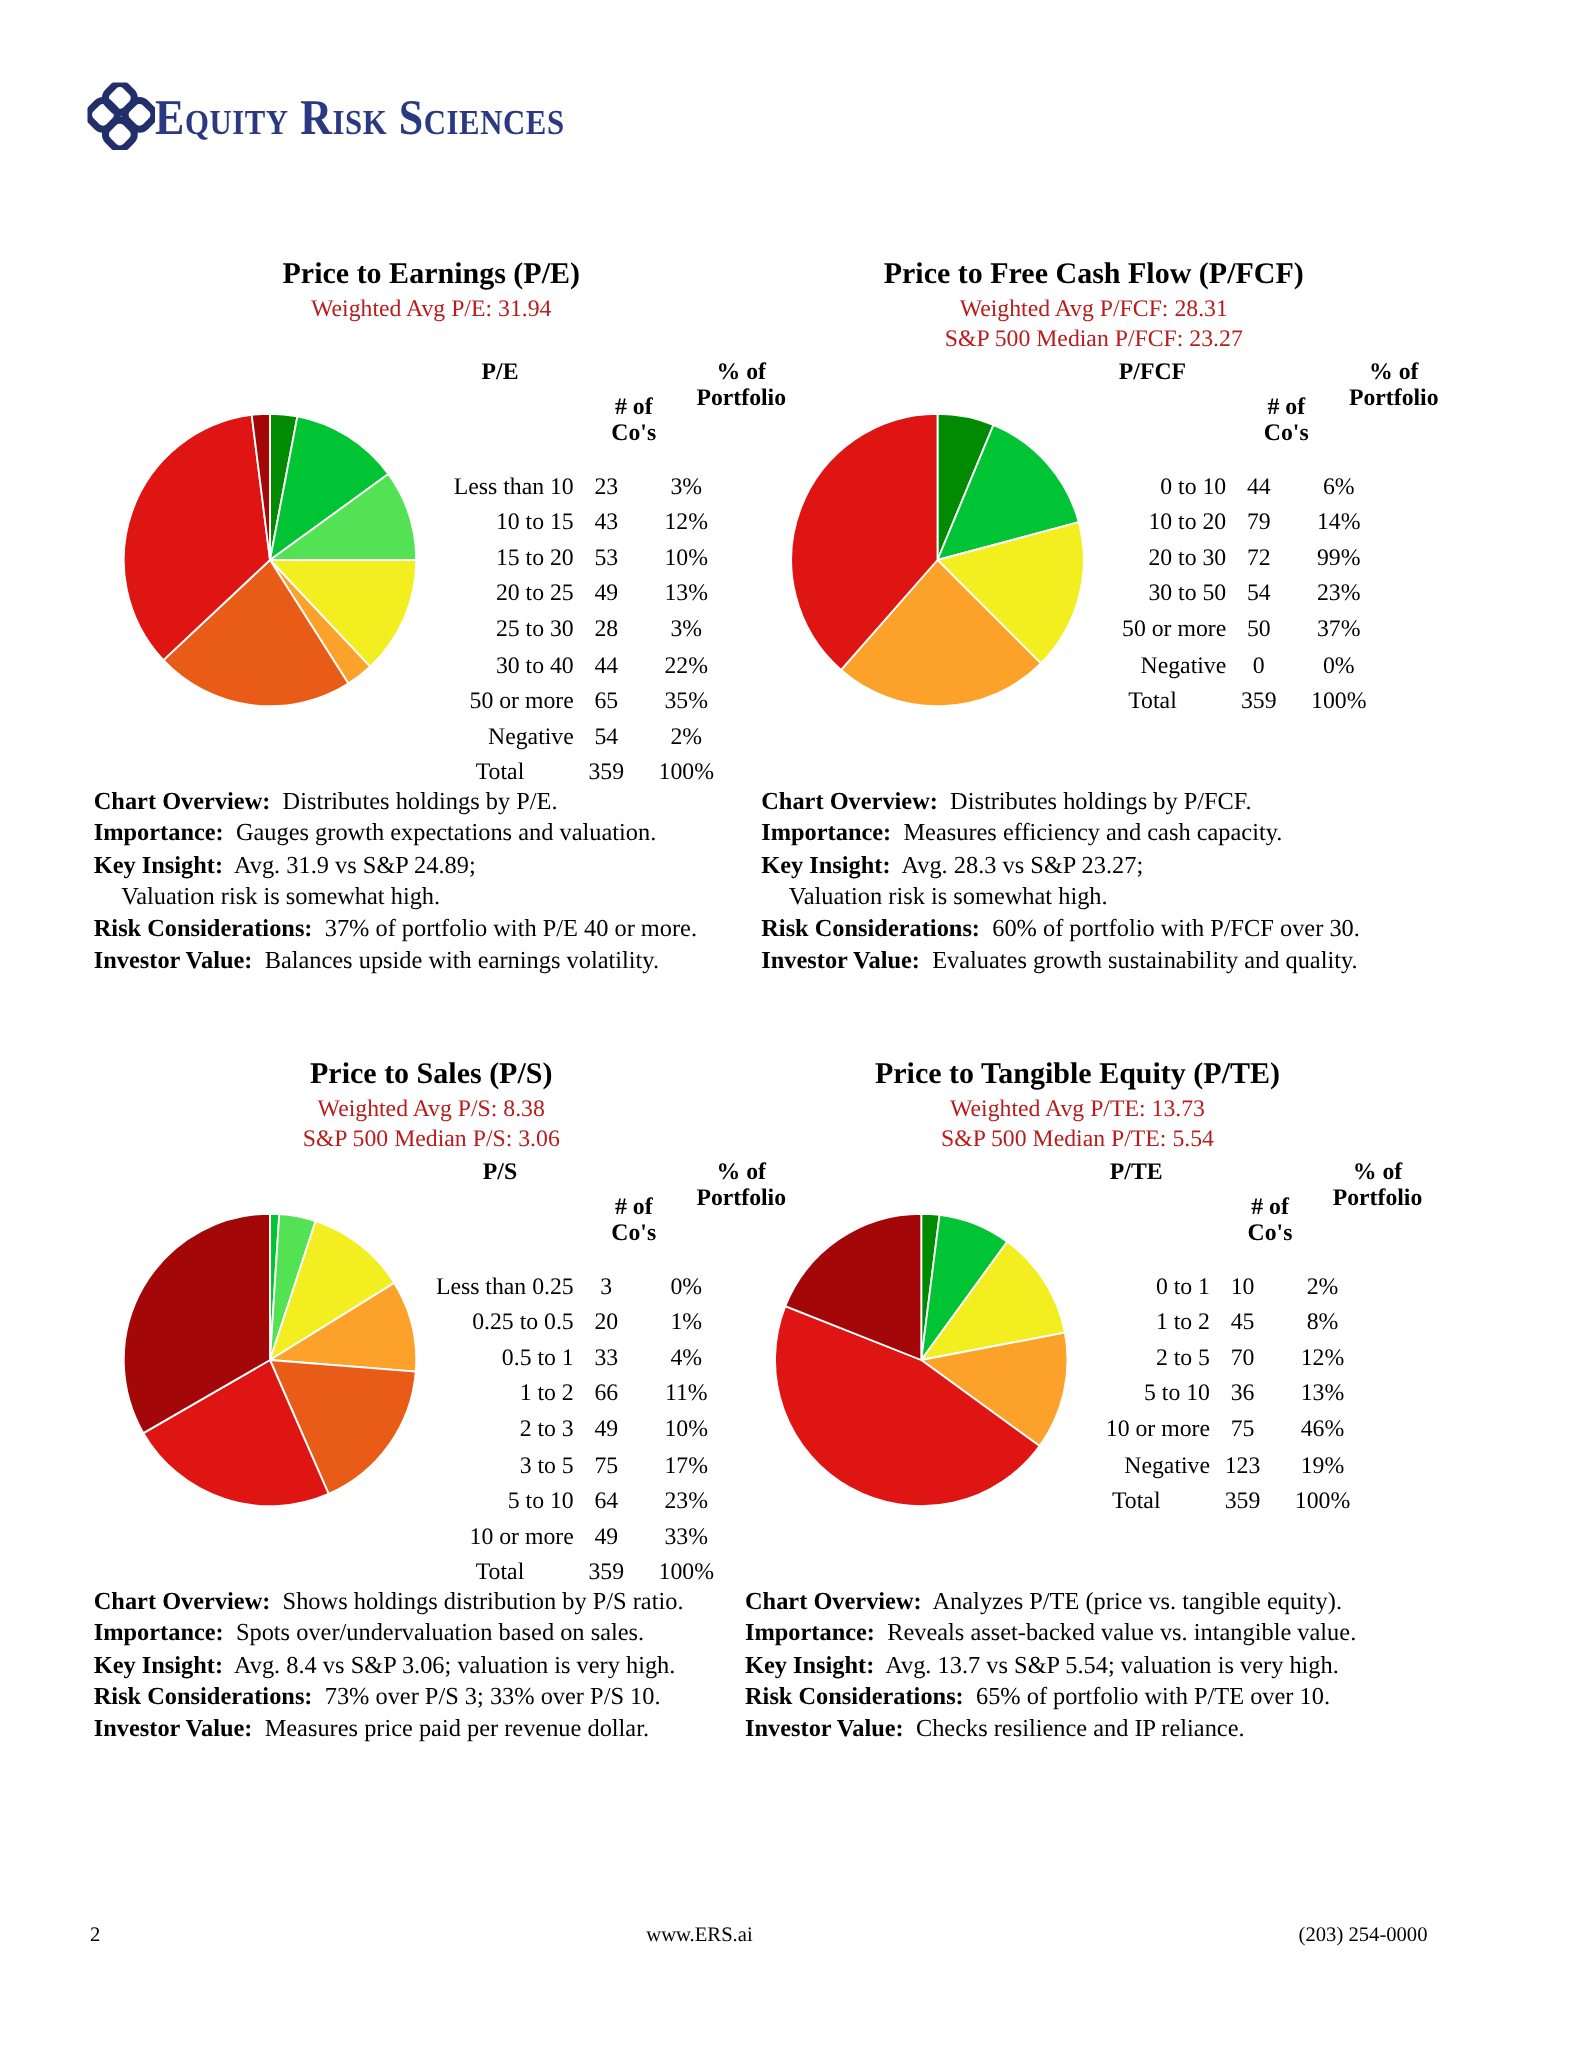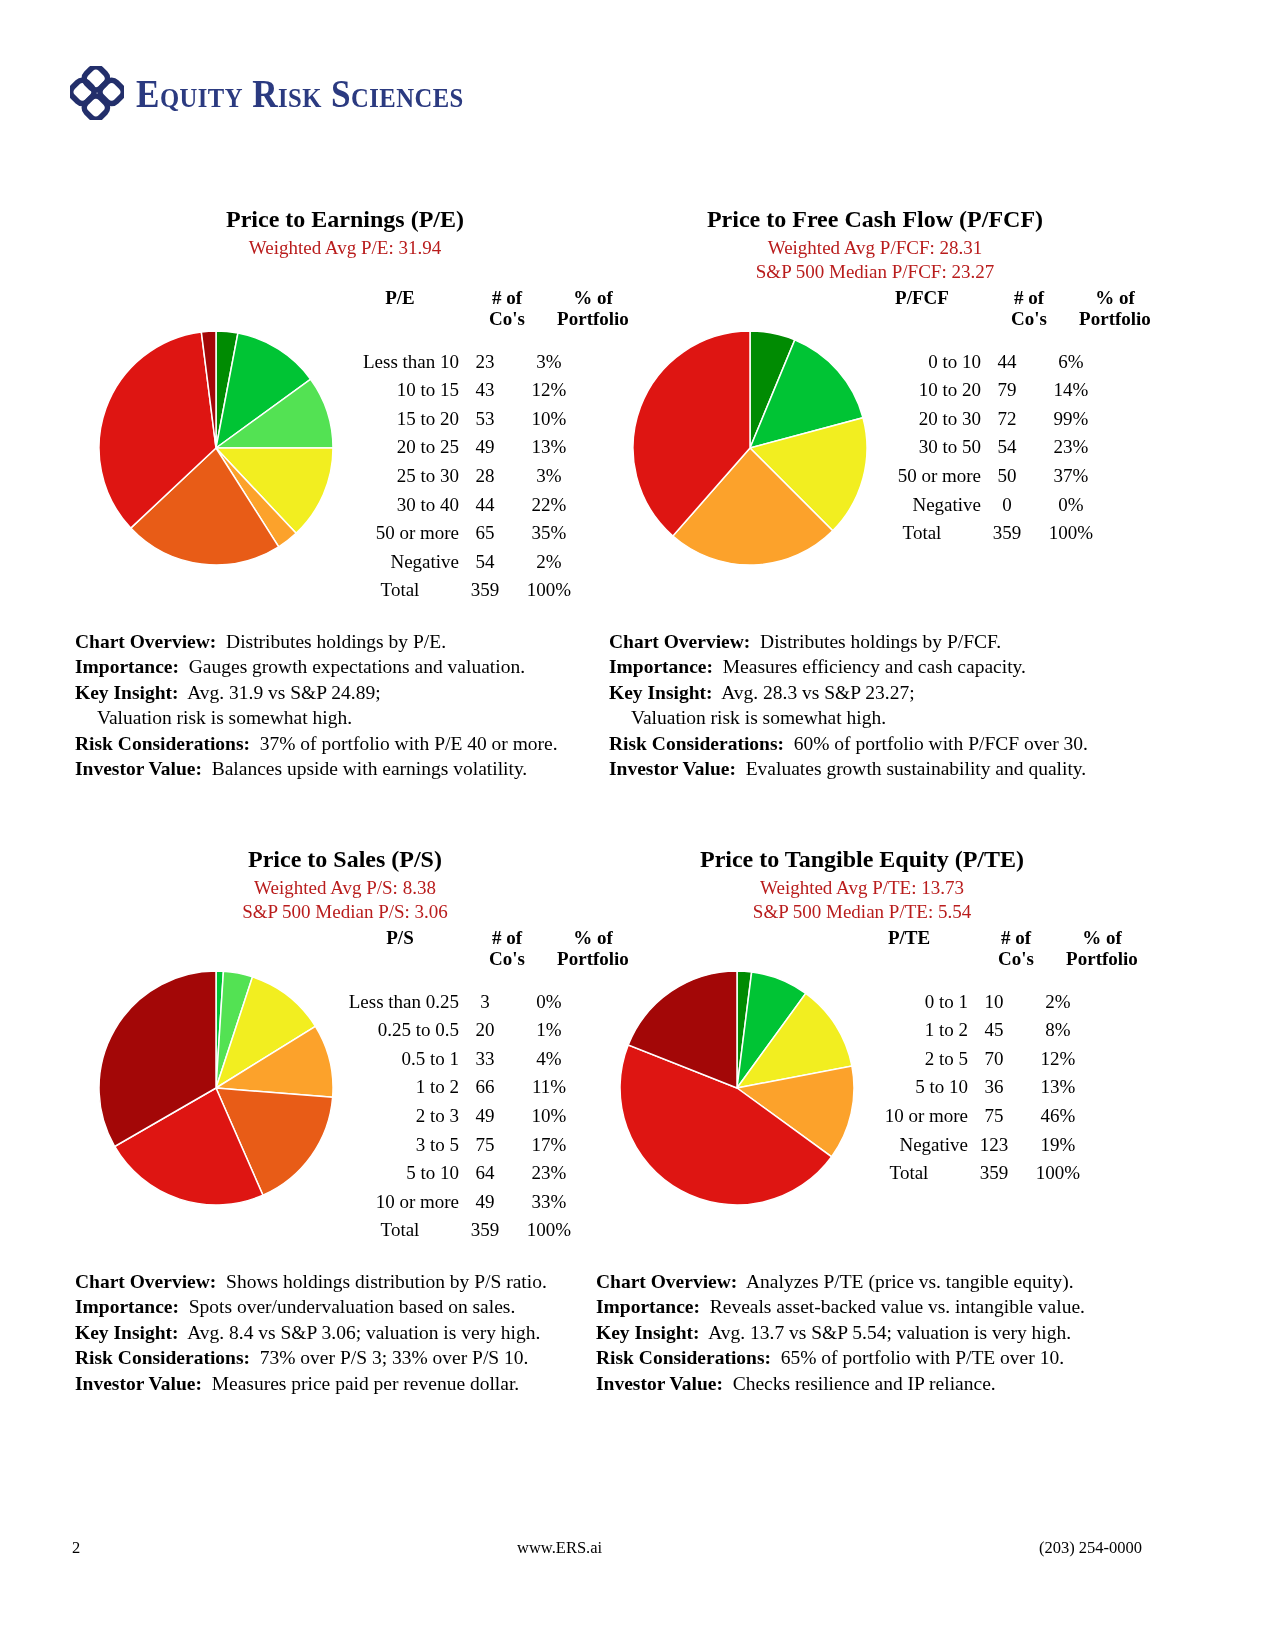--- a/index.html
+++ b/index.html
@@ -1,41 +1,41 @@
 <!DOCTYPE html>
 <html><head>
 <meta charset="utf-8">
 <style>
   html,body{margin:0;padding:0;background:#ffffff;}
   .page{position:relative;width:1275px;height:1650px;background:#fff;overflow:hidden;
         font-family:"Liberation Serif", serif;color:#000;}
 
   
-  .logo{position:absolute;left:70px;top:66px;display:flex;align-items:center;gap:12px;}
+  .logo{position:absolute;left:70px;top:66px;display:flex;align-items:center;}
   .logo-icon{width:54px;height:54px;flex:0 0 auto;}
   .logo-text{font-variant:small-caps;font-weight:600;font-size:40px;color:#2b3a80;
              letter-spacing:0.5px;transform:scaleX(0.88);transform-origin:left center;white-space:nowrap;}
 
   
   .sec{position:absolute;}
   #sec1{left:75px;top:205px;width:540px;height:600px;}
   #sec2{left:597px;top:205px;width:556px;height:600px;}
   #sec3{left:75px;top:845px;width:540px;height:600px;}
   #sec4{left:584px;top:845px;width:556px;height:600px;}
   .sec-title{text-align:center;font-weight:bold;font-size:24px;line-height:28px;}
   .sec-stat{text-align:center;font-size:19px;line-height:24px;color:#b91c1c;}
   .sec-stat.first{margin-top:3px;}
 
   .chart-area{position:absolute;top:118px;left:0;width:100%;}
   .pie{position:absolute;left:22px;top:6px;width:238px;height:238px;}
   .sec-right .pie{left:34px;}
 
   .ptable{position:absolute;left:266px;top:-36px;}
   .c1{width:118px;white-space:nowrap;}
-  .c2{width:52px;text-align:center;white-space:nowrap;}
+  .c2{width:52px;text-align:center;white-space:nowrap;margin-top:28px;}
   .c3{width:76px;text-align:center;white-space:nowrap;}
   .thead{display:flex;font-weight:bold;font-size:19px;gap:22px;}
   .thead .c1{text-align:center;line-height:21px;}
   .thead span{display:block;line-height:21px;}
   .rows{margin-top:15px;}
   .trow{display:flex;height:28.6px;align-items:flex-end;font-size:19px;}
   .trow .c1{text-align:right;}
   .trow.total .c1{text-align:center;}
 
   .desc{position:absolute;top:424px;left:0;font-size:19.5px;line-height:25.4px;white-space:nowrap;}

